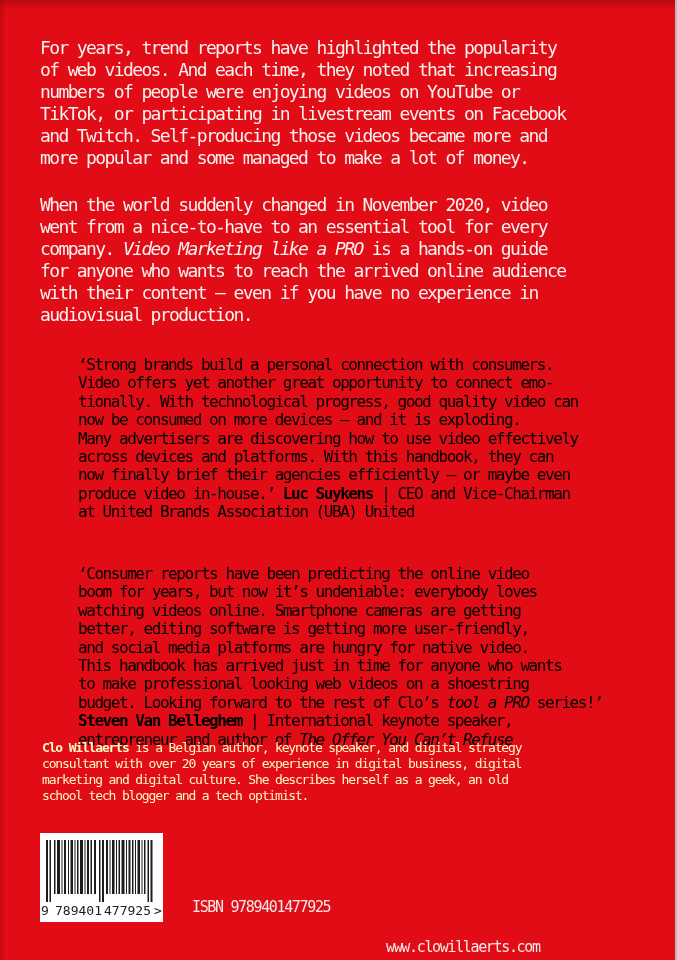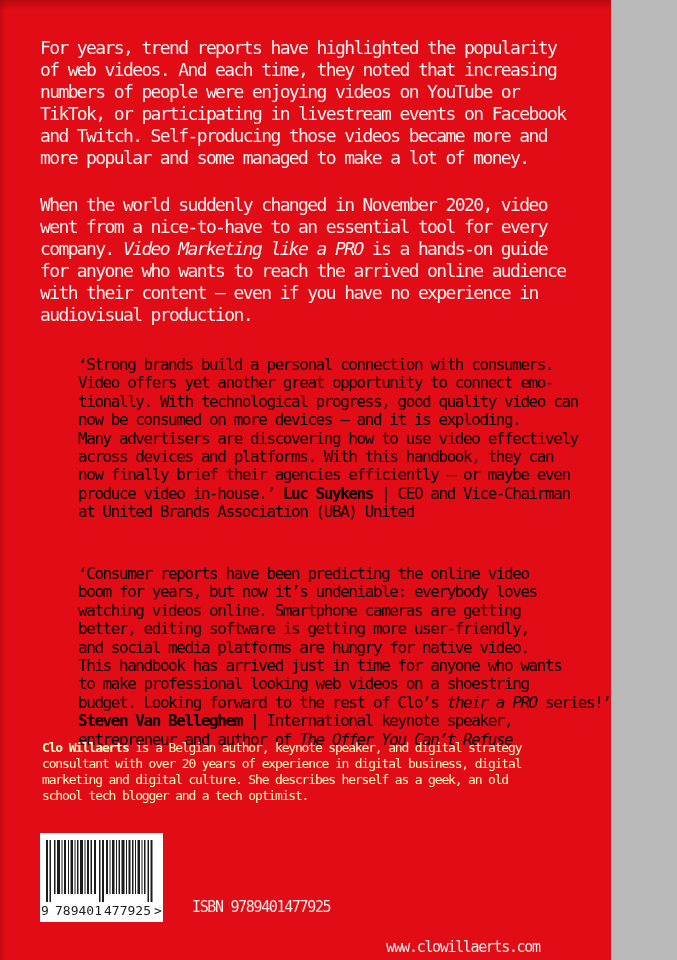--- a/index.html
+++ b/index.html
@@ -3,21 +3,21 @@
 <meta charset="utf-8">
 <style>
   html, body { margin: 0; padding: 0; }
   body {
     width: 677px; height: 960px;
     background: #b9b9b9;
     font-family: "DejaVu Sans Mono", "Liberation Mono", monospace;
   }
   .page {
     position: relative;
-    width: 611px; height: 960px;
+    width: 675px; height: 960px;
     background: #e20c16;
     overflow: hidden;
   }
   
   .page::before {
     content: "";
     position: absolute; left: 0; top: 0; right: 0; height: 10px;
     background: linear-gradient(to bottom, rgba(80,0,0,0.28), rgba(80,0,0,0));
     pointer-events: none;
   }
@@ -104,21 +104,21 @@
 produce video in-house.’ </span><span class="seg-b">Luc Suykens</span><span> | CEO and Vice-Chairman
 at United Brands Association (UBA) United</span></p>
 
   <p class="para quote" id="q2"><span>‘Consumer reports have been predicting the online video
 boom for years, but now it’s undeniable: everybody loves
 watching videos online. Smartphone cameras are getting
 better, editing software is getting more user-friendly,
 and social media platforms are hungry for native video.
 This handbook has arrived just in time for anyone who wants
 to make professional looking web videos on a shoestring
-budget. Looking forward to the rest of Clo’s </span><span class="seg-i">their a PRO</span><span> series!’
+budget. Looking forward to the rest of Clo’s </span><span class="seg-i">tool a PRO</span><span> series!’
 </span><span class="seg-b">Steven Van Belleghem</span><span> | International keynote speaker,
 entrepreneur and author of </span><span class="seg-i">The Offer You Can’t Refuse</span></p>
 
   <p class="para bio" id="bio"><span class="seg-b">Clo Willaerts</span><span> is a Belgian author, keynote speaker, and digital strategy
 consultant with over 20 years of experience in digital business, digital
 marketing and digital culture. She describes herself as a geek, an old
 school tech blogger and a tech optimist.</span></p>
 
   <div class="barcode">
     <svg width="123" height="89" viewBox="0 0 123 89" xmlns="http://www.w3.org/2000/svg">

